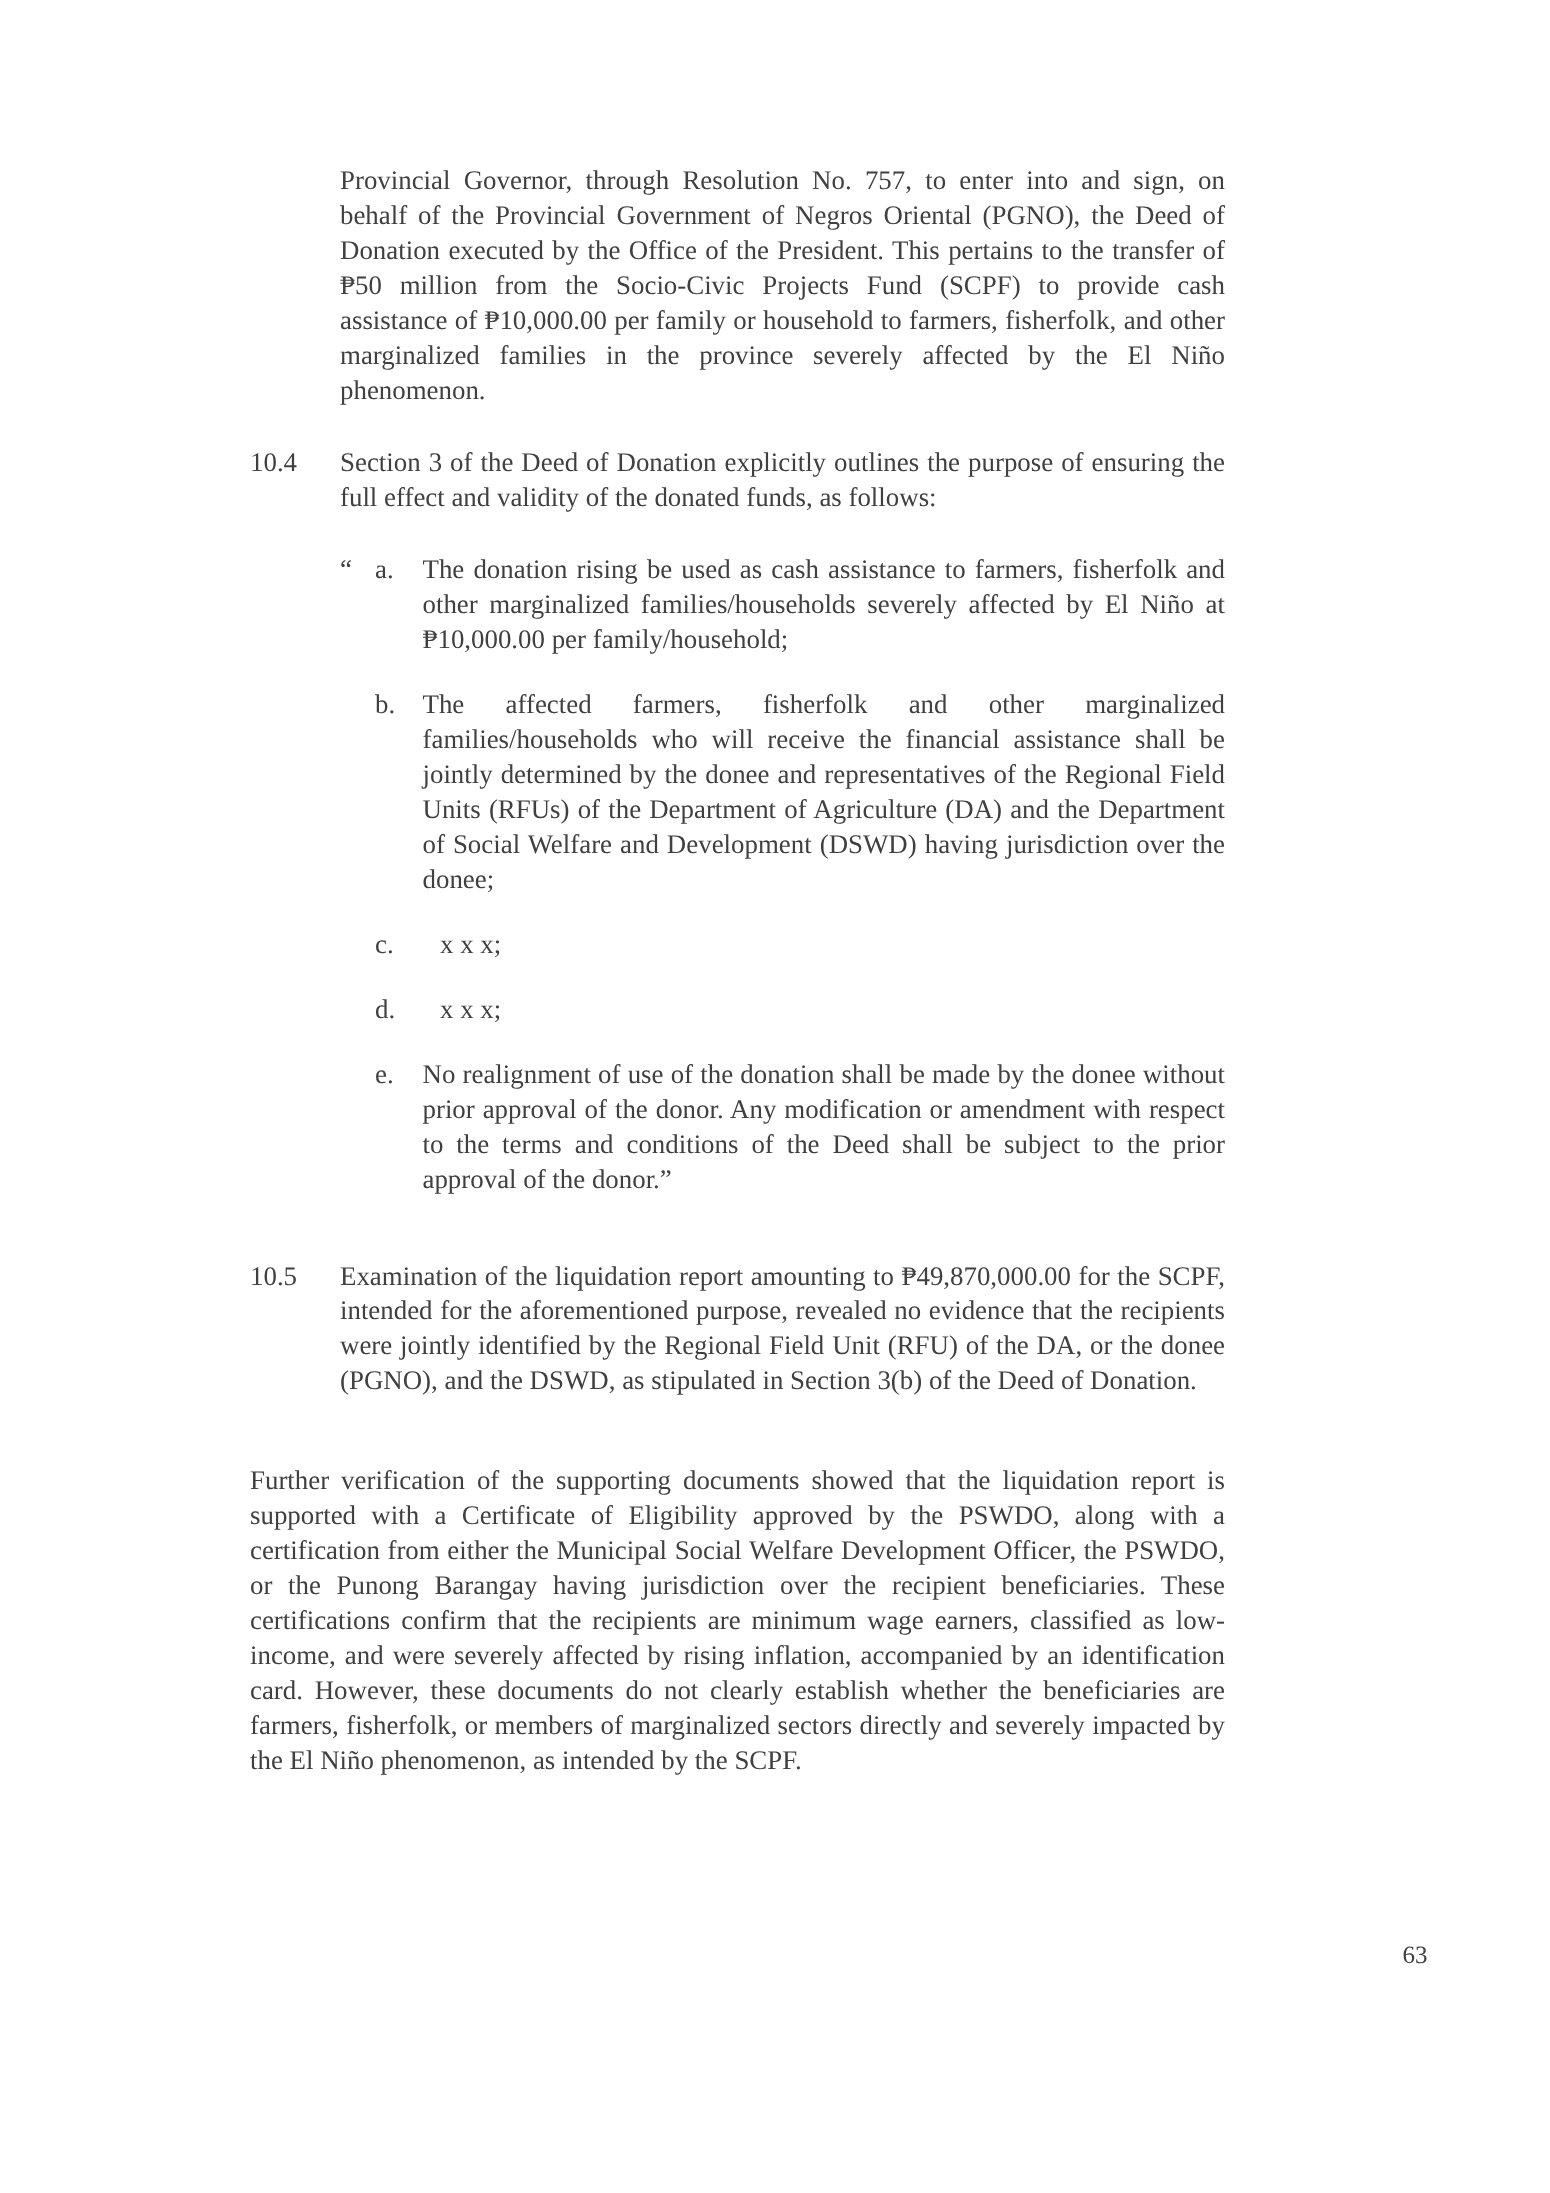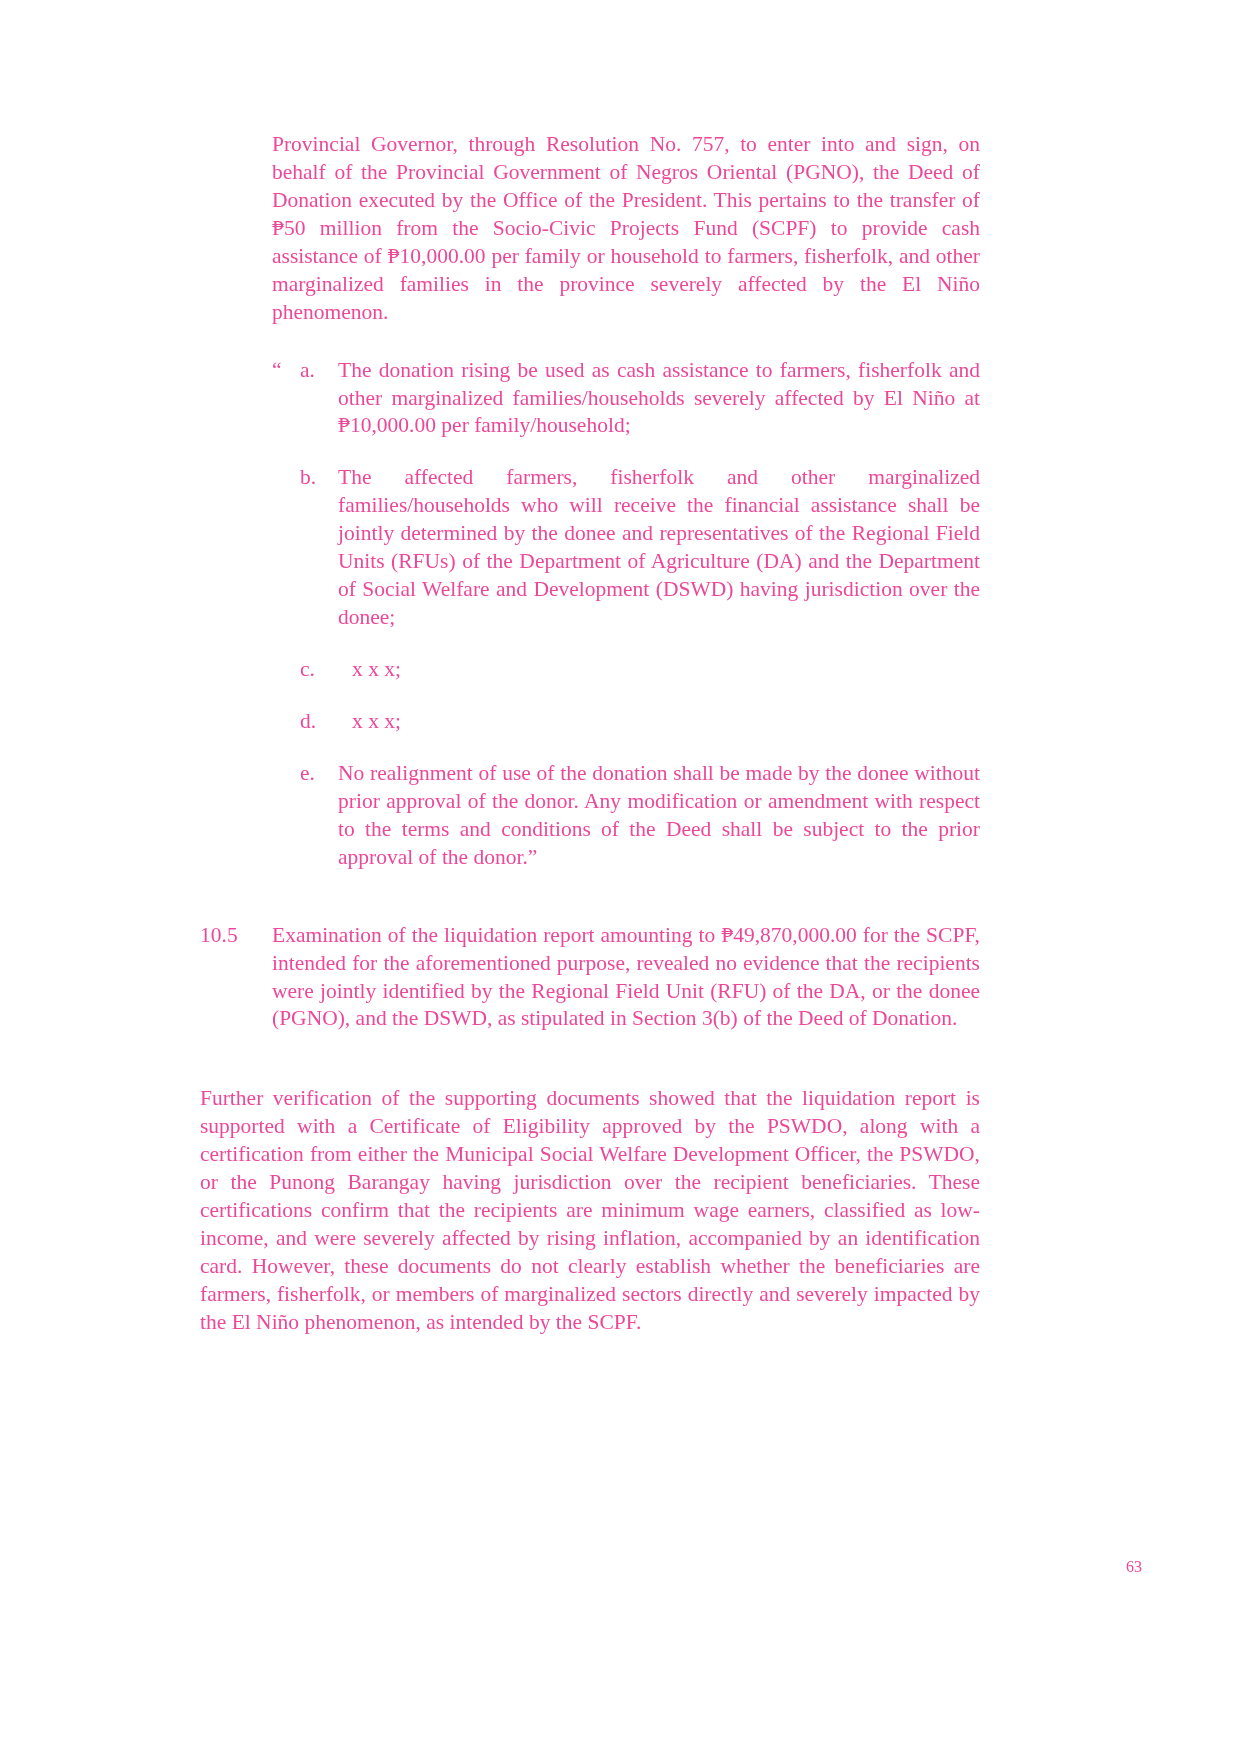--- a/index.html
+++ b/index.html
@@ -7,21 +7,21 @@
     padding: 0;
     background: #ffffff;
   }
   .page {
     position: relative;
     width: 1240px;
     height: 1754px;
     margin: 0 auto;
     background: #ffffff;
     font-family: "Liberation Serif", "DejaVu Serif", serif;
-    color: #ec4899;
+    color: #404040;
     box-sizing: border-box;
     overflow: hidden;
   }
   .content {
     position: absolute;
     left: 200px;
     top: 131px;
     width: 780px;
   }
 
@@ -85,33 +85,37 @@
     text-align: left;
     margin-left: 14px;
   }
 
   .gap-lg { height: 26px; }
 
   .page-number {
     position: absolute;
     right: 98px;
     bottom: 178px;
-    font-size: 16px;
+    font-size: 20px;
     font-family: "Liberation Serif", "DejaVu Serif", serif;
   }
 </style>
 </head>
 <body>
 
 <div class="page">
 
   <div class="content">
 
     <p class="intro">Provincial Governor, through Resolution No. 757, to enter into and sign, on behalf of the Provincial Government of Negros Oriental (PGNO), the Deed of Donation executed by the Office of the President. This pertains to the transfer of ₱50 million from the Socio-Civic Projects Fund (SCPF) to provide cash assistance of ₱10,000.00 per family or household to farmers, fisherfolk, and other marginalized families in the province severely affected by the El Niño phenomenon.</p>
 
+    <div class="para">
+      <div class="num">10.4</div>
+      <div class="body">Section 3 of the Deed of Donation explicitly outlines the purpose of ensuring the full effect and validity of the donated funds, as follows:</div>
+    </div>
 
     <div class="sublist">
 
       <div class="subitem">
         <div class="quote">“</div>
         <div class="letter">a.</div>
         <div class="text">The donation rising be used as cash assistance to farmers, fisherfolk and other marginalized families/households severely affected by El Niño at ₱10,000.00 per family/household;</div>
       </div>
 
       <div class="subitem">

